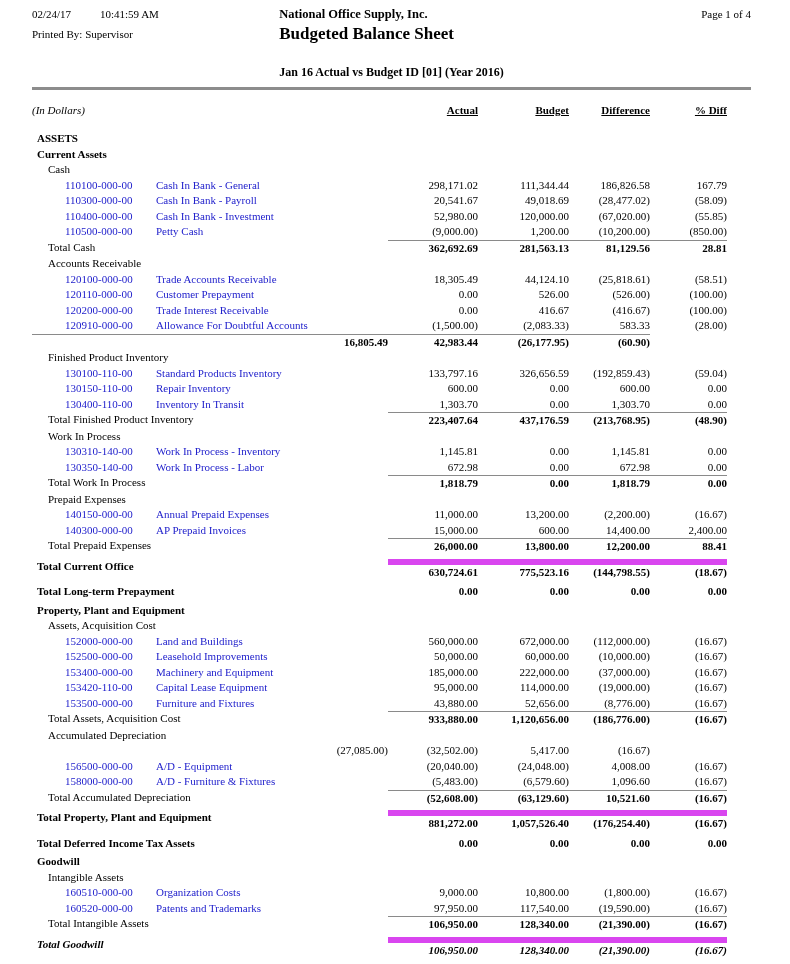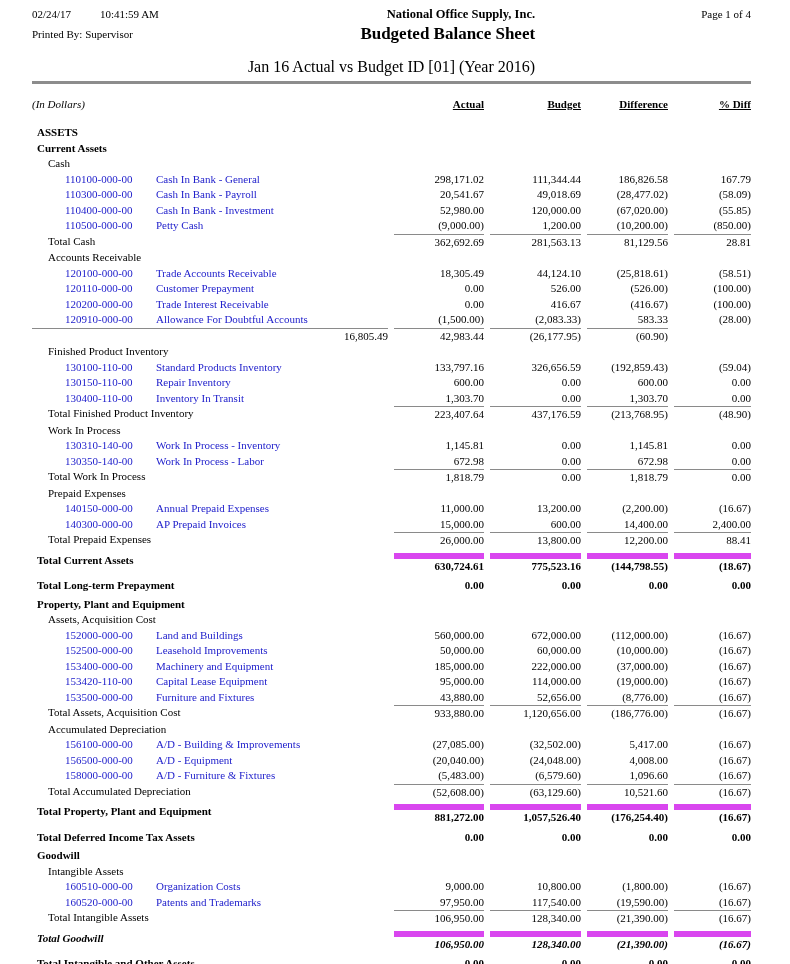--- a/index.html
+++ b/index.html
@@ -10,51 +10,51 @@
     -webkit-font-smoothing:antialiased;
   }
   .page{box-sizing:border-box;width:790px;height:964px;padding:7px 39px 15px 32px;}
 
   
   .hdr{display:grid;grid-template-columns:1fr auto 1fr;align-items:start;}
   .hdr-left{line-height:14px;}
   .hdr-date{display:inline-block;}
   .hdr-time{display:inline-block;margin-left:26px;}
   .printed-by{margin-top:6px;}
-  .hdr-center{text-align:right;}
+  .hdr-center{text-align:left;}
   .company{font-weight:bold;font-size:12.5px;line-height:14px;}
   .title{font-weight:bold;font-size:17px;line-height:20px;margin-top:3px;}
-  .subtitle{font-weight:normal;font-size:16px;line-height:15px;margin-top:15px;}
+  .subtitle{font-weight:bold;font-size:12px;line-height:15px;margin-top:21px;}
   .hdr-right{text-align:right;line-height:14px;}
 
   .rule{height:3px;background:#8c8c8c;margin-top:7px;}
 
   
-  .grid{display:grid;grid-template-columns:356px 90px 91px 81px 77px;column-gap:6px;}
+  .grid{display:grid;grid-template-columns:356px 90px 91px 81px 77px;}
   .cell{overflow:hidden;white-space:nowrap;}
   .num{text-align:right;}
 
   
   .colhdr{margin-top:13px;line-height:15px;}
   .units{font-style:italic;}
   .colhdr .num span{font-weight:bold;text-decoration:underline;}
 
   
   #report-rows{margin-top:13px;}
   .row{line-height:15.5px;}
   .row .label{white-space:nowrap;}
   .lvl0 .label{padding-left:5px;}
   .lvl1 .label{padding-left:16px;}
   .account .label{padding-left:33px;}
   .acct-num{display:inline-block;width:91px;color:#2222CC;}
   .acct-name{color:#2222CC;font-family:Liberation Serif, serif;}
   .bold{font-weight:bold;}
   .em{font-style:italic;}
   .row.major{margin-top:4px;margin-bottom:3px;}
-  .num.tline{border-top:1.5px solid #8a8a8a;}
+  .num.tline{border-top:1.5px solid #8a8a8a;font-weight:bold;}
   .row.major .num.tline{border-top:6px solid #d946ef;}
 </style>
 </head>
 <body>
 
 <div class="page">
 
   <div class="hdr">
     <div class="hdr-left">
       <div>
@@ -264,21 +264,21 @@
         <div class="cell num">2,400.00</div>
       </div>
       <div class="grid row total lvl1">
         <div class="cell label">Total Prepaid Expenses</div>
         <div class="cell num tline">26,000.00</div>
         <div class="cell num tline">13,800.00</div>
         <div class="cell num tline">12,200.00</div>
         <div class="cell num tline">88.41</div>
       </div>
       <div class="grid row total lvl0 major bold">
-        <div class="cell label">Total Current Assets</div>
+        <div class="cell label">Total Current Office</div>
         <div class="cell num tline">630,724.61</div>
         <div class="cell num tline">775,523.16</div>
         <div class="cell num tline">(144,798.55)</div>
         <div class="cell num tline">(18.67)</div>
       </div>
       <div class="grid row total lvl0 major bold">
         <div class="cell label">Total Long-term Prepayment</div>
         <div class="cell num">0.00</div>
         <div class="cell num">0.00</div>
         <div class="cell num">0.00</div>
@@ -341,21 +341,20 @@
         <div class="cell num tline">(16.67)</div>
       </div>
       <div class="grid row section lvl1">
         <div class="cell label">Accumulated Depreciation</div>
         <div class="cell num"></div>
         <div class="cell num"></div>
         <div class="cell num"></div>
         <div class="cell num"></div>
       </div>
       <div class="grid row account lvl2">
-        <div class="cell label"><span class="acct-num">156100-000-00</span><span class="acct-name">A/D - Building &amp; Improvements</span></div>
         <div class="cell num">(27,085.00)</div>
         <div class="cell num">(32,502.00)</div>
         <div class="cell num">5,417.00</div>
         <div class="cell num">(16.67)</div>
       </div>
       <div class="grid row account lvl2">
         <div class="cell label"><span class="acct-num">156500-000-00</span><span class="acct-name">A/D - Equipment</span></div>
         <div class="cell num">(20,040.00)</div>
         <div class="cell num">(24,048.00)</div>
         <div class="cell num">4,008.00</div>

